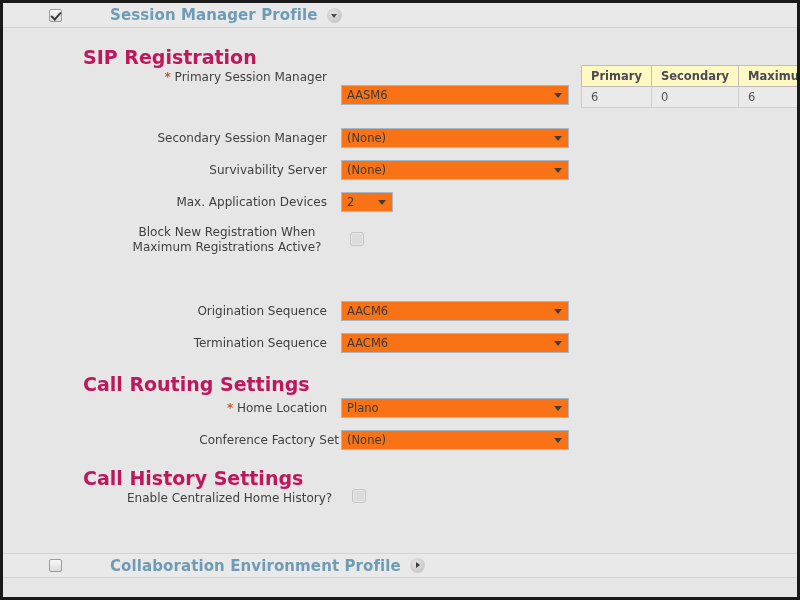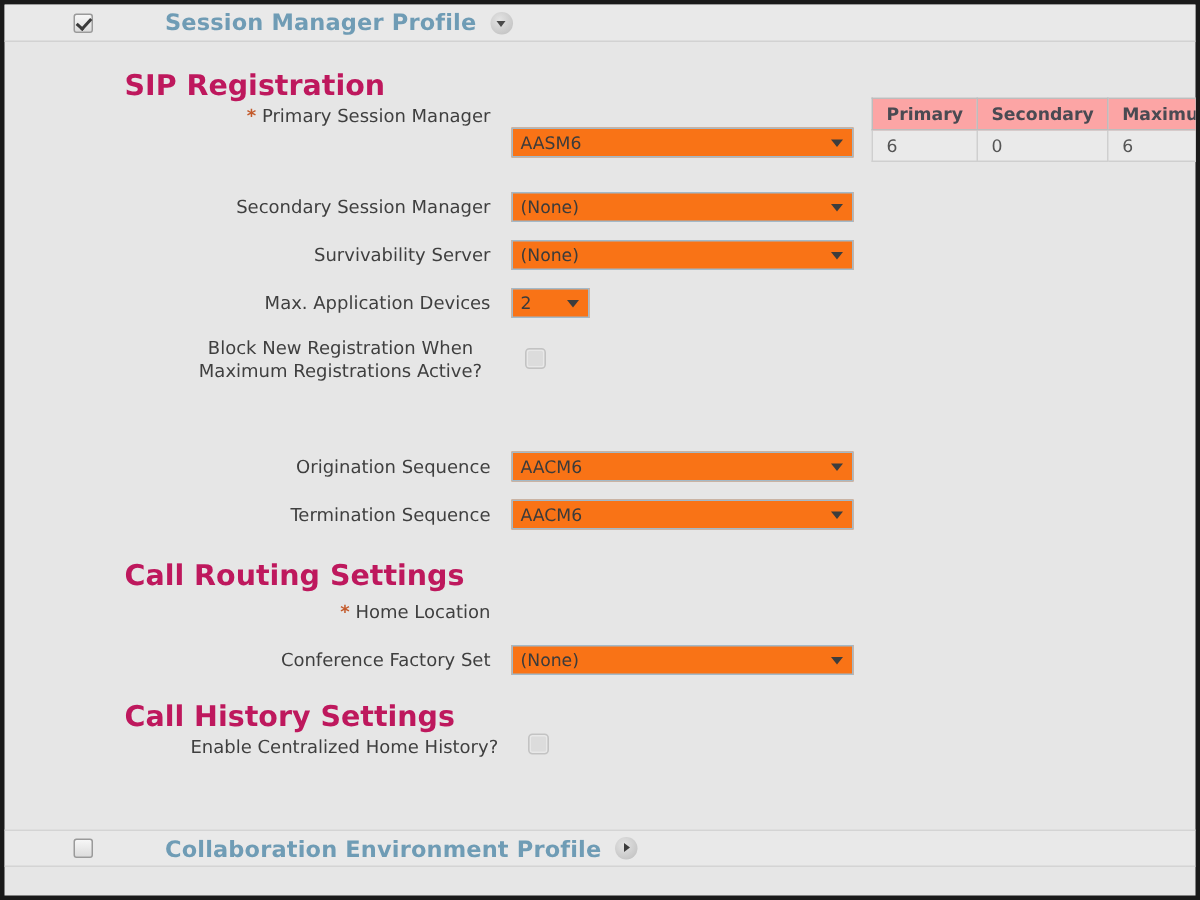--- a/index.html
+++ b/index.html
@@ -171,21 +171,21 @@
     position: absolute;
     border-collapse: collapse;
     border: 1px solid #bdbdbd;
     background: #ededed;
     font-size: 11.5px;
   }
   .reg-table th {
     font-size: 11.5px;
     font-weight: bold;
     color: #4a4a52;
-    background: #fca5a5;
+    background: #fef9c3;
     border: 1px solid #bdbdbd;
     padding: 3px 9px 3px 9px;
     text-align: left;
     white-space: nowrap;
   }
   .reg-table td {
     font-size: 11.5px;
     color: #555;
     background: #eaeaea;
     border: 1px solid #cfcfcf;
@@ -279,22 +279,28 @@
       <span class="arrow"></span>
     </div>
   </div>
 
   <div class="group-title" style="left:80px; top:370px;">Call Routing Settings</div>
 
   <div class="field-label" style="left:124px; top:398px; width:200px;">
     <span class="req">*</span>
     <span>Home Location</span>
   </div>
-
-  <div class="field-label" style="left:124px; top:430px; width:200px;">Conference Factory Set</div>
+  <div class="dd-wrap" style="left:338px; top:395px; width:228px;">
+    <div class="dd-box">
+      <span class="val">Plano</span>
+      <span class="arrow"></span>
+    </div>
+  </div>
+
+  <div class="field-label" style="left:136px; top:430px; width:200px;">Conference Factory Set</div>
   <div class="dd-wrap" style="left:338px; top:427px; width:228px;">
     <div class="dd-box">
       <span class="val">(None)</span>
       <span class="arrow"></span>
     </div>
   </div>
 
   <div class="group-title" style="left:80px; top:464px;">Call History Settings</div>
 
   <div class="field-label" style="left:124px; top:488px; width:200px;">Enable Centralized Home History?</div>

